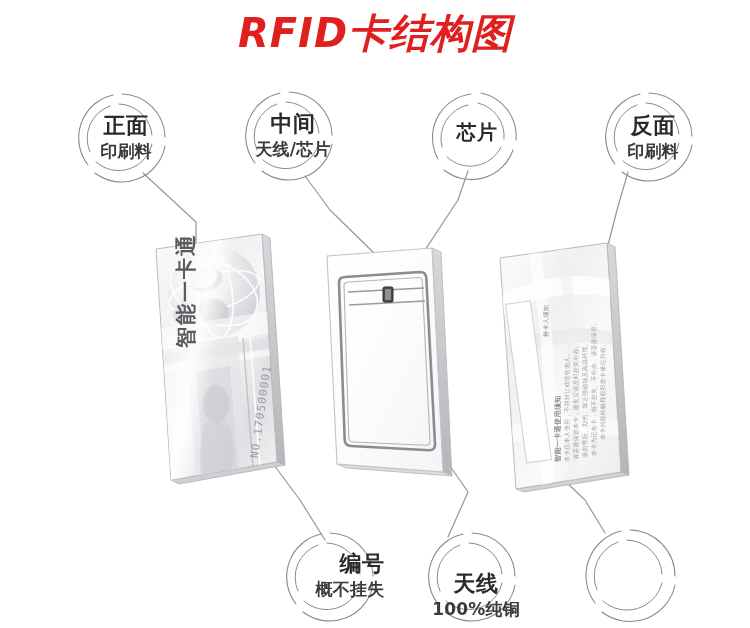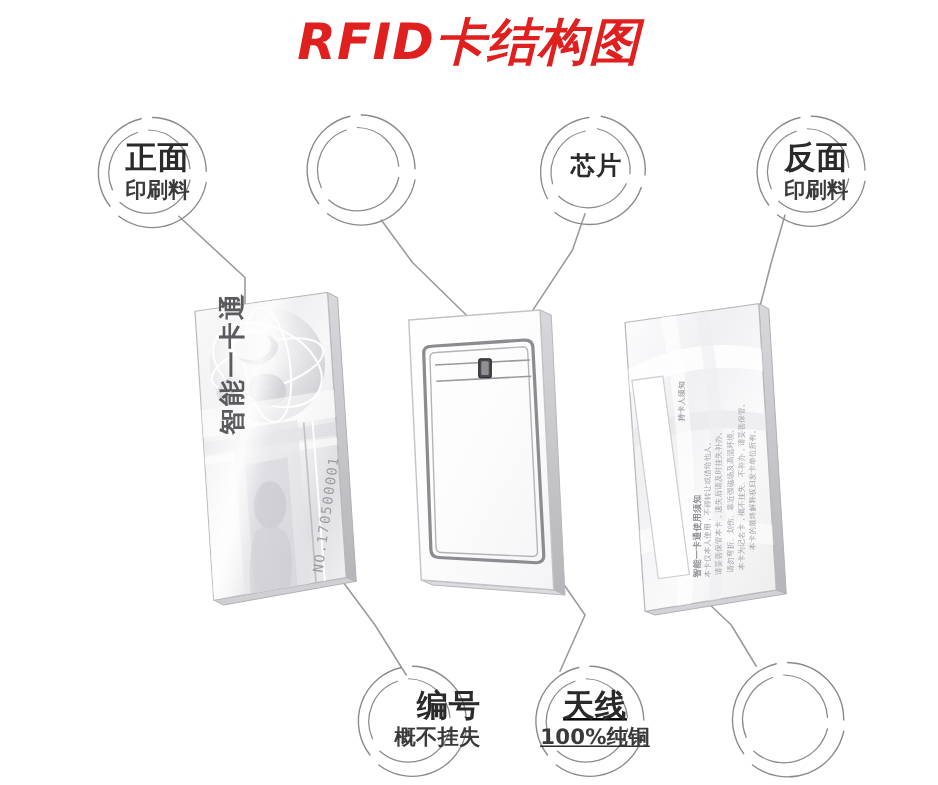--- a/index.html
+++ b/index.html
@@ -50,21 +50,21 @@
   .callout {
     position: absolute;
     z-index: 5;
     text-align: center;
     white-space: nowrap;
     transform: translate(-50%, -50%);
     pointer-events: none;
   }
   .callout .c-main {
     display: block;
-    font-size: 25px;
+    font-size: 22px;
     font-weight: bold;
     color: #2a2a2a;
     line-height: 1.12;
     letter-spacing: 0.5px;
   }
   .callout .c-sub {
     display: block;
     font-size: 17px;
     font-weight: bold;
     color: #3a3a3a;
@@ -344,34 +344,38 @@
         <path d="M597,590 A36,36 0 0 1 618,542" stroke-width="1"></path>
       </g>
     </g>
   </svg>
 
   <div class="callout" style="left:126px; top:138px;">
     <span class="c-main">正面</span>
     <span class="c-sub">印刷料</span>
   </div>
 
+  <div class="callout" style="left:293px; top:136px;">
+    <span class="c-main">中间</span>
+    <span class="c-sub">天线/芯片</span>
+  </div>
 
   <div class="callout single" style="left:477px; top:132px;">
     <span class="c-main">芯片</span>
   </div>
 
   <div class="callout" style="left:653px; top:138px;">
     <span class="c-main">反面</span>
     <span class="c-sub">印刷料</span>
   </div>
 
   <div class="callout" style="left:350px; top:576px;text-align:right;">
     <span class="c-main">编号</span>
     <span class="c-sub">概不挂失</span>
   </div>
 
-  <div class="callout" style="left:476px; top:576px;text-decoration:underline;">
+  <div class="callout" style="left:476px; top:596px;">
     <span class="c-main">天线</span>
     <span class="c-sub">100%纯铜</span>
   </div>
 
 
 </div>
 
 </body></html>

